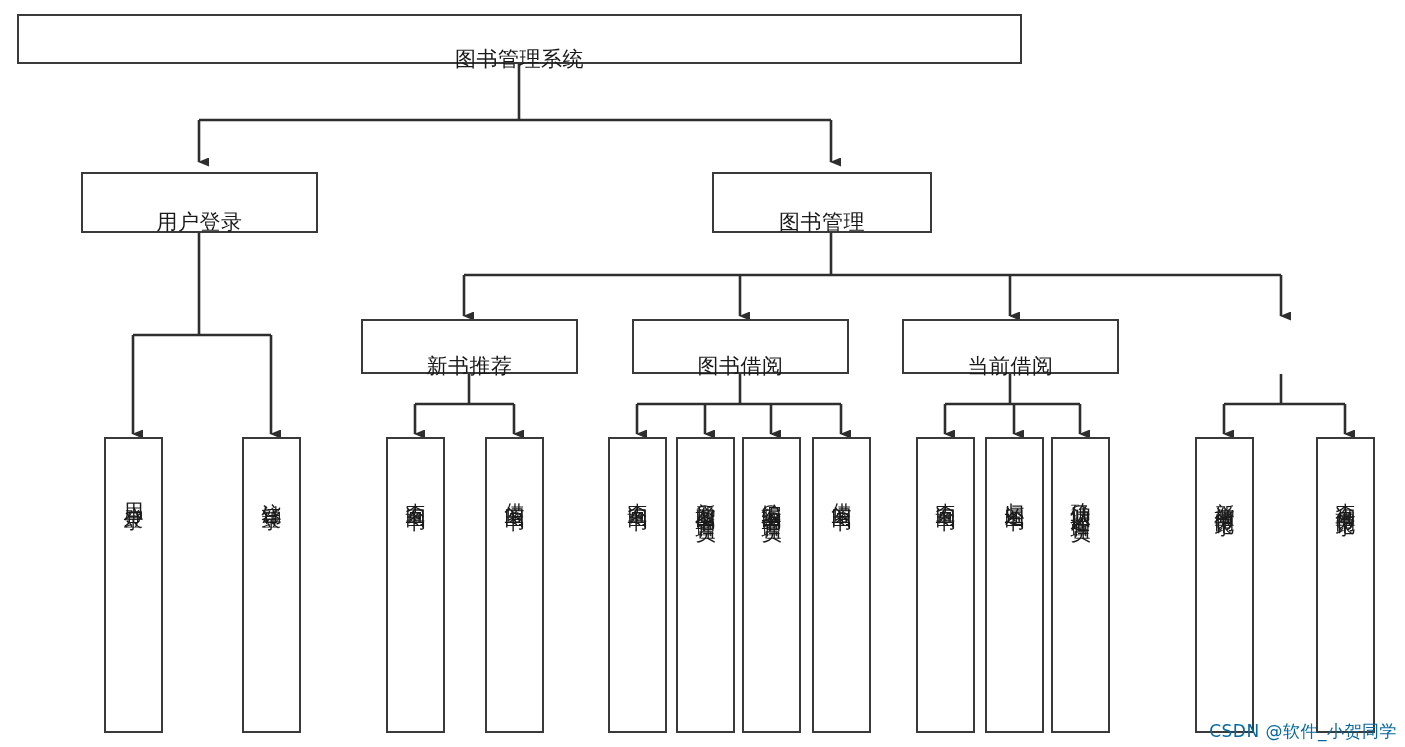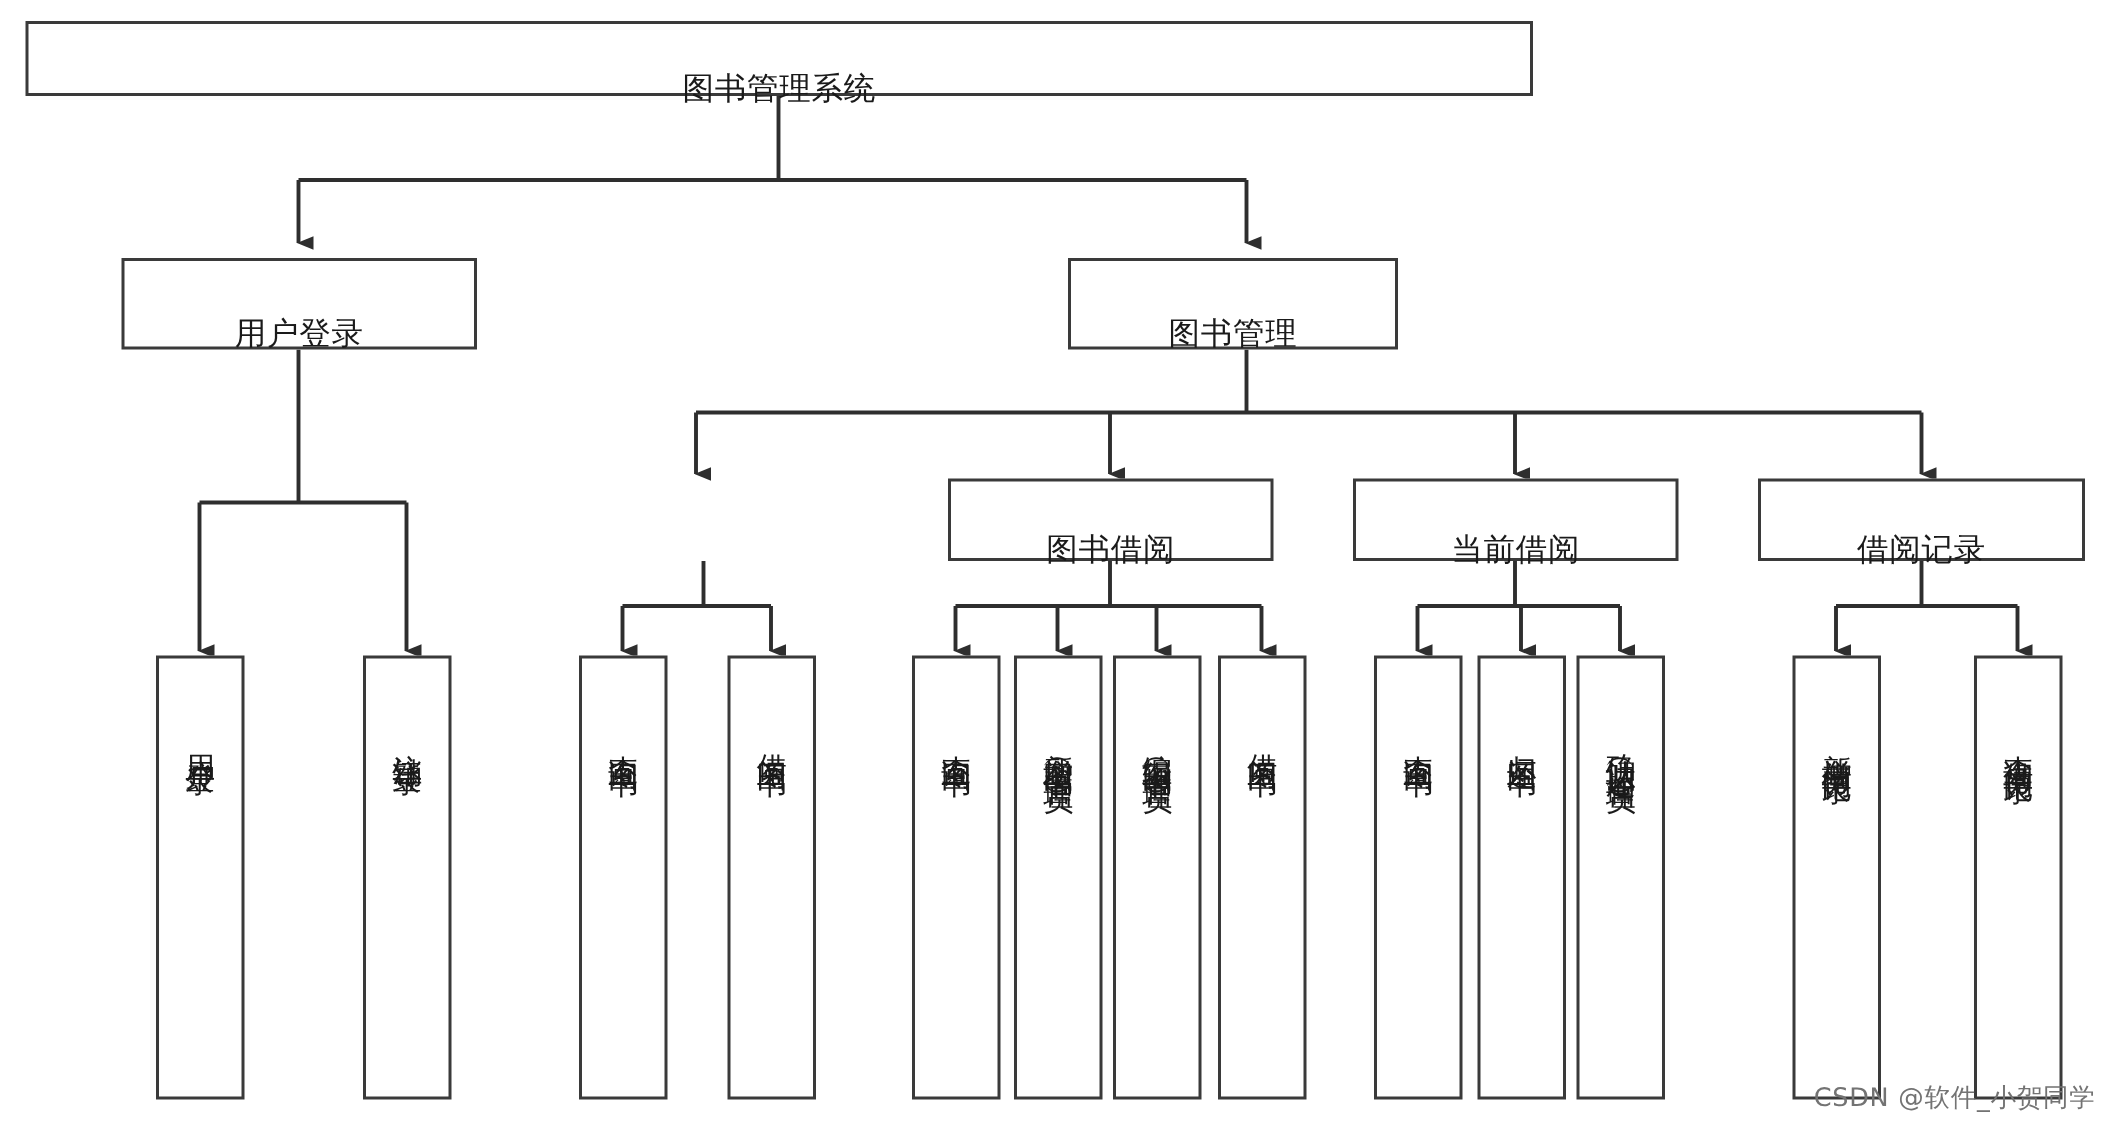--- a/index.html
+++ b/index.html
@@ -50,21 +50,21 @@
     font-size: 20px;
     line-height: 1.05;
     letter-spacing: 3px;
     white-space: nowrap;
   }
   .watermark {
     position: absolute;
     right: 8px;
     bottom: 4px;
     font-size: 17px;
-    color: #737373;
+    color: #0369a1;
     letter-spacing: 0.5px;
     white-space: nowrap;
     user-select: none;
   }
 </style>
 </head>
 <body>
 
 <div id="canvas">
 
@@ -122,28 +122,28 @@
     <span class="label">图书管理系统</span>
   </div>
 
   <div class="node" style="left:81px; top:172px; width:237px; height:61px;">
     <span class="label">用户登录</span>
   </div>
   <div class="node" style="left:712px; top:172px; width:220px; height:61px;">
     <span class="label">图书管理</span>
   </div>
 
+  <div class="node" style="left:361px; top:319px; width:217px; height:55px;">
+    <span class="label">新书推荐</span>
+  </div>
   <div class="node" style="left:632px; top:319px; width:217px; height:55px;">
     <span class="label">图书借阅</span>
   </div>
   <div class="node" style="left:902px; top:319px; width:217px; height:55px;">
     <span class="label">当前借阅</span>
-  </div>
-  <div class="node" style="left:1172px; top:319px; width:218px; height:55px;">
-    <span class="label">借阅记录</span>
   </div>
 
   <div class="node vertical" style="left:104px; top:437px; width:59px; height:296px;">
     <span class="label">用户登录</span>
   </div>
   <div class="node vertical" style="left:242px; top:437px; width:59px; height:296px;">
     <span class="label">注销登录</span>
   </div>
 
   <div class="node vertical" style="left:386px; top:437px; width:59px; height:296px;">

